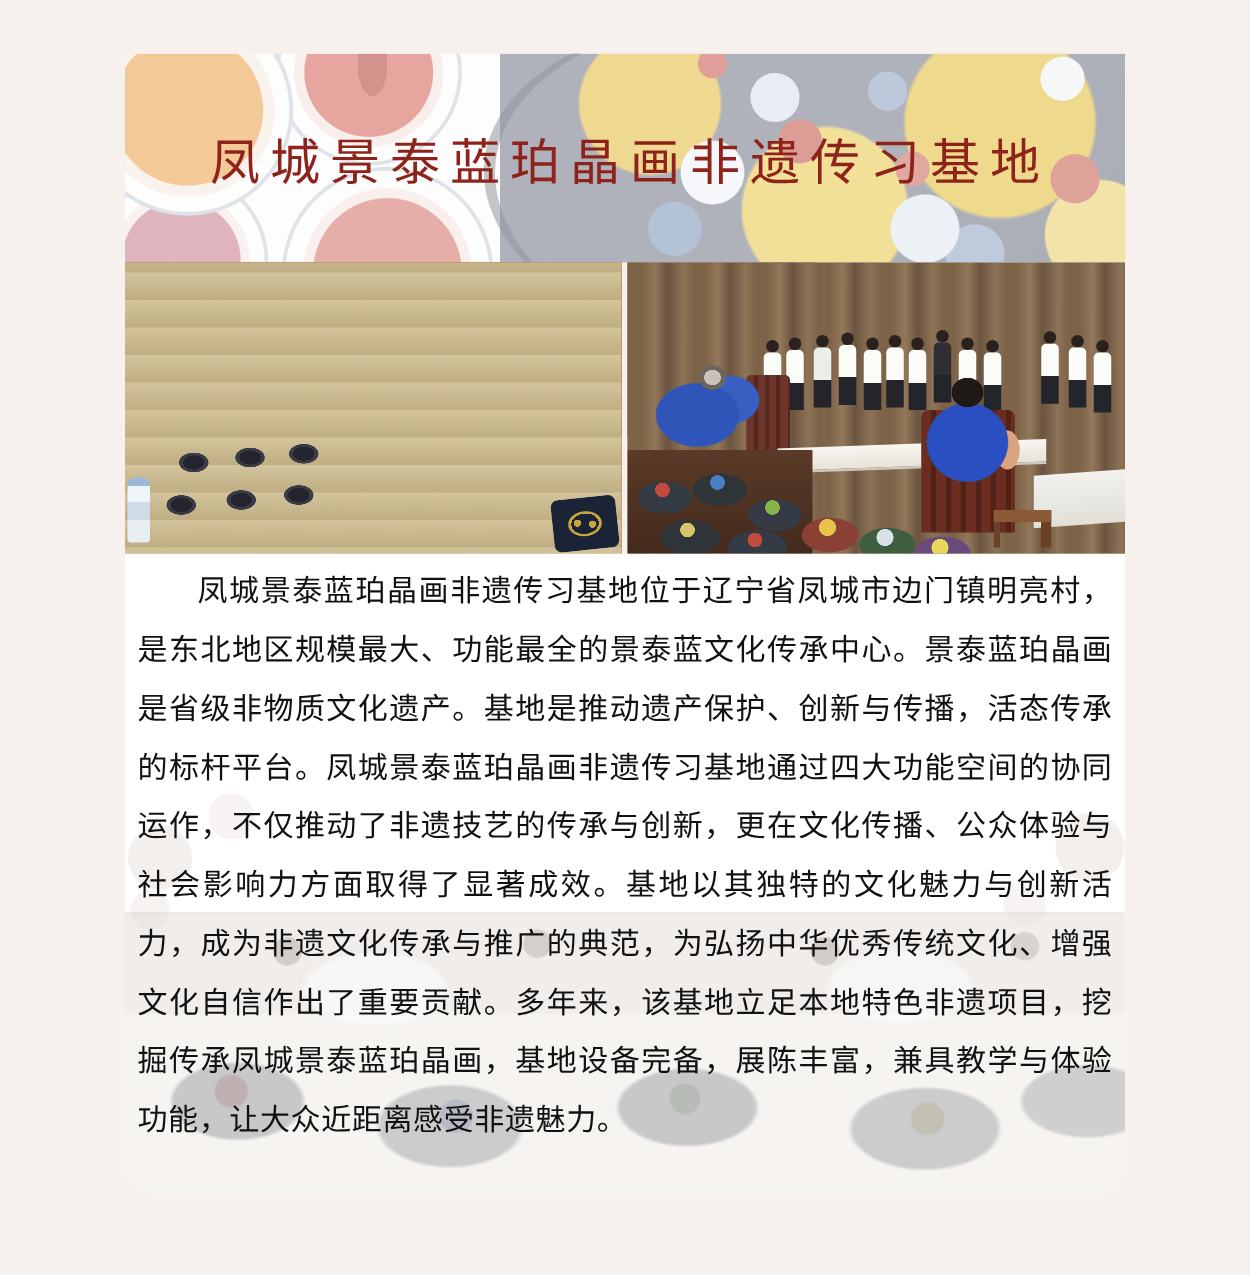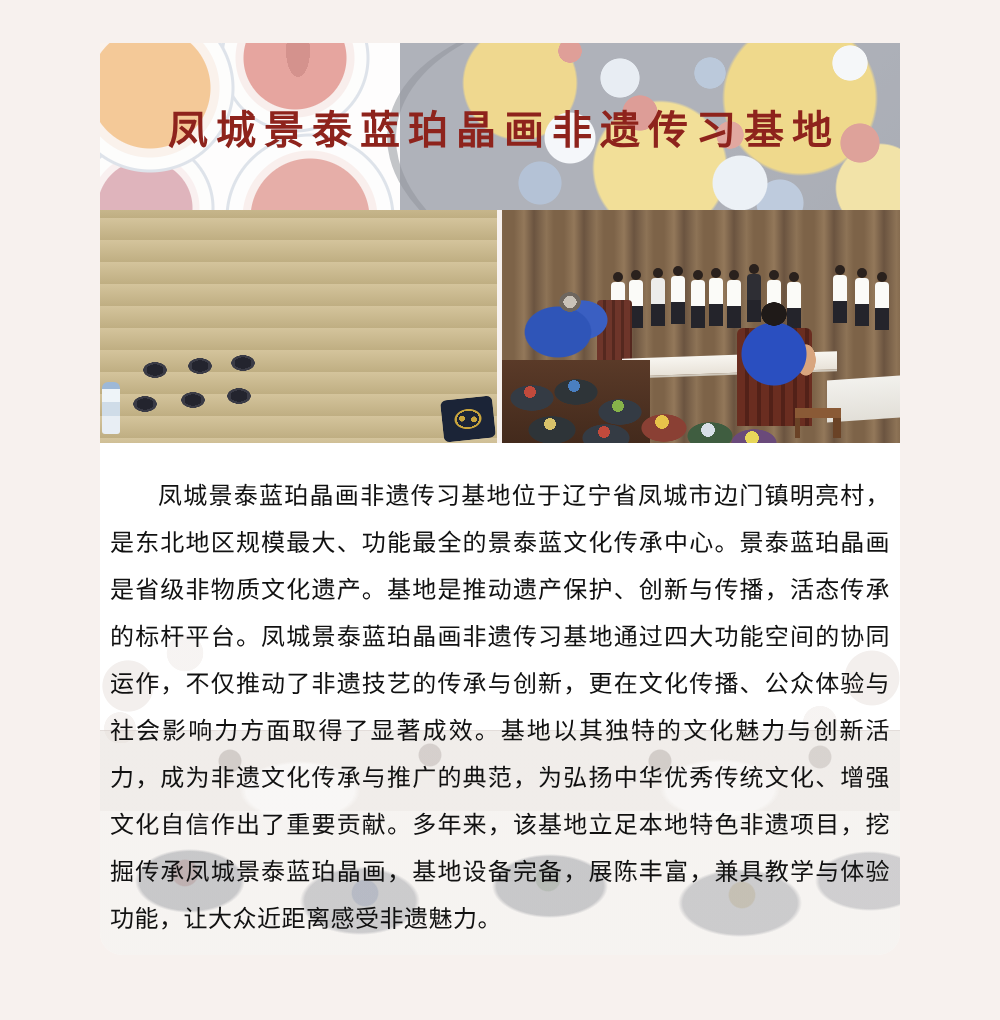--- a/index.html
+++ b/index.html
@@ -38,21 +38,21 @@
     radial-gradient(circle 58px at 120px 40px,#e3bc3e 0 96%,transparent 100%),
     radial-gradient(circle 68px at 260px 125px,#e8c94f 0 96%,transparent 100%),
     radial-gradient(circle 78px at 400px 55px,#e3bd3a 0 96%,transparent 100%),
     radial-gradient(circle 45px at 480px 145px,#e8cf6a 0 96%,transparent 100%),
     linear-gradient(135deg,#757a88 0 60%,#6c7280 100%);}
   .banner-plate-edge{left:286px;top:-35px;width:560px;height:300px;border-radius:50%;
     border-left:9px solid rgba(70,75,88,.55);transform:rotate(6deg);}
   .banner-wash{left:0;top:0;width:800px;height:167px;background:rgba(255,255,255,.42);}
   .banner-title{left:0;top:0;width:800px;height:167px;display:flex;align-items:center;justify-content:center;}
   .banner-title h1{
-    margin:0;padding-left:8px;font-size:40px;font-weight:bold;color:var(--title-red);
+    margin:0;padding-left:8px;font-size:40px;font-weight:normal;color:var(--title-red);
     letter-spacing:8px;white-space:nowrap;text-align:center;}
 
   
   .photo{top:210px;height:233px;overflow:hidden;}
   .photo-left{left:100px;width:397px;background:linear-gradient(180deg,
     #262230 0 95px,#3b3138 95px 140px,#b06a2c 140px 146px,#a0521d 146px 190px,#c07a33 190px 196px,#8f4115 196px 233px);}
   .lp-lights{left:0;top:0;width:397px;height:233px;background-repeat:no-repeat;background:
     radial-gradient(circle 14px at 25px 62px,rgba(255,70,45,.35) 0 90%,transparent 100%),
     radial-gradient(circle 14px at 365px 55px,rgba(255,70,45,.35) 0 90%,transparent 100%),
     radial-gradient(circle 4px at 12px 62px,#ff4136 0 95%,transparent 100%),
@@ -231,21 +231,21 @@
     radial-gradient(ellipse 55px 32px at 90px 150px,rgba(55,62,78,.24) 0 92%,transparent 100%),
     radial-gradient(circle 14px at 85px 142px,rgba(185,95,80,.20) 0 90%,transparent 100%),
     radial-gradient(ellipse 60px 34px at 260px 170px,rgba(55,62,78,.22) 0 92%,transparent 100%),
     radial-gradient(circle 14px at 265px 162px,rgba(95,125,180,.18) 0 90%,transparent 100%),
     radial-gradient(ellipse 58px 32px at 450px 155px,rgba(55,62,78,.24) 0 92%,transparent 100%),
     radial-gradient(circle 13px at 448px 148px,rgba(120,160,95,.18) 0 90%,transparent 100%),
     radial-gradient(ellipse 62px 34px at 640px 172px,rgba(55,62,78,.22) 0 92%,transparent 100%),
     radial-gradient(circle 14px at 642px 164px,rgba(200,170,80,.20) 0 90%,transparent 100%),
     radial-gradient(ellipse 55px 30px at 770px 150px,rgba(55,62,78,.20) 0 92%,transparent 100%),
     linear-gradient(180deg,rgba(226,219,213,.50) 0 80px,rgba(233,227,221,.42) 80px 100%);}
-  .article p{position:relative;z-index:2;margin:0;padding:30px 10px 0;
+  .article p{position:relative;z-index:2;margin:0;padding:8px 10px 0;
     font-size:24px;line-height:47px;color:var(--text-color);
     text-align:justify;text-indent:2em;letter-spacing:.5px;}
 </style>
 </head>
 <body>
 
 <div class="abs banner">
   <div class="abs banner-bowls"></div>
   <div class="abs banner-dragon"></div>
   <div class="abs banner-plate-edge"></div>

